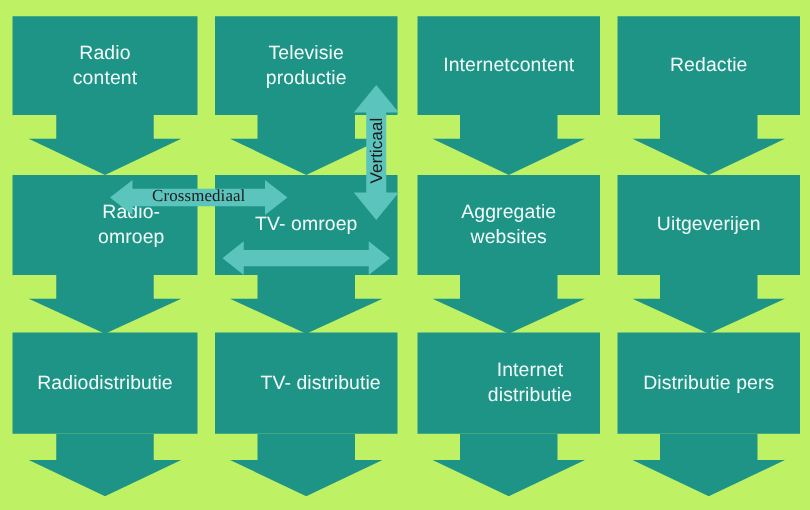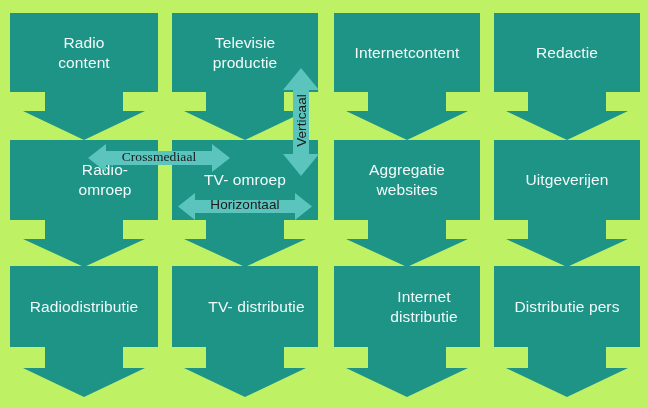--- a/index.html
+++ b/index.html
@@ -193,15 +193,14 @@
   <div class="dbl-label vert" style="left:266px; top:113px; width:70px;">Verticaal</div>
 
   <svg class="arrow-svg" style="left:88px; top:144px;" width="142" height="28" viewBox="0 0 142 28">
     <path d="M 0 14 L 18 0 L 18 7 L 124 7 L 124 0 L 142 14 L 124 28 L 124 21 L 18 21 L 18 28 Z" fill="#5BC4BD"></path>
   </svg>
   <div class="dbl-label" style="left:88px; top:149px; width:142px;font-family:Liberation Serif, serif;">Crossmediaal</div>
 
   <svg class="arrow-svg" style="left:178px; top:193px;" width="134" height="27" viewBox="0 0 134 27">
     <path d="M 0 13.5 L 17 0 L 17 7 L 117 7 L 117 0 L 134 13.5 L 117 27 L 117 20 L 17 20 L 17 27 Z" fill="#5BC4BD"></path>
   </svg>
-  <div class="dbl-label" style="left:178px; top:197px; width:134px;">Horizontaal</div>
 
 </div>
 
 </body></html>

